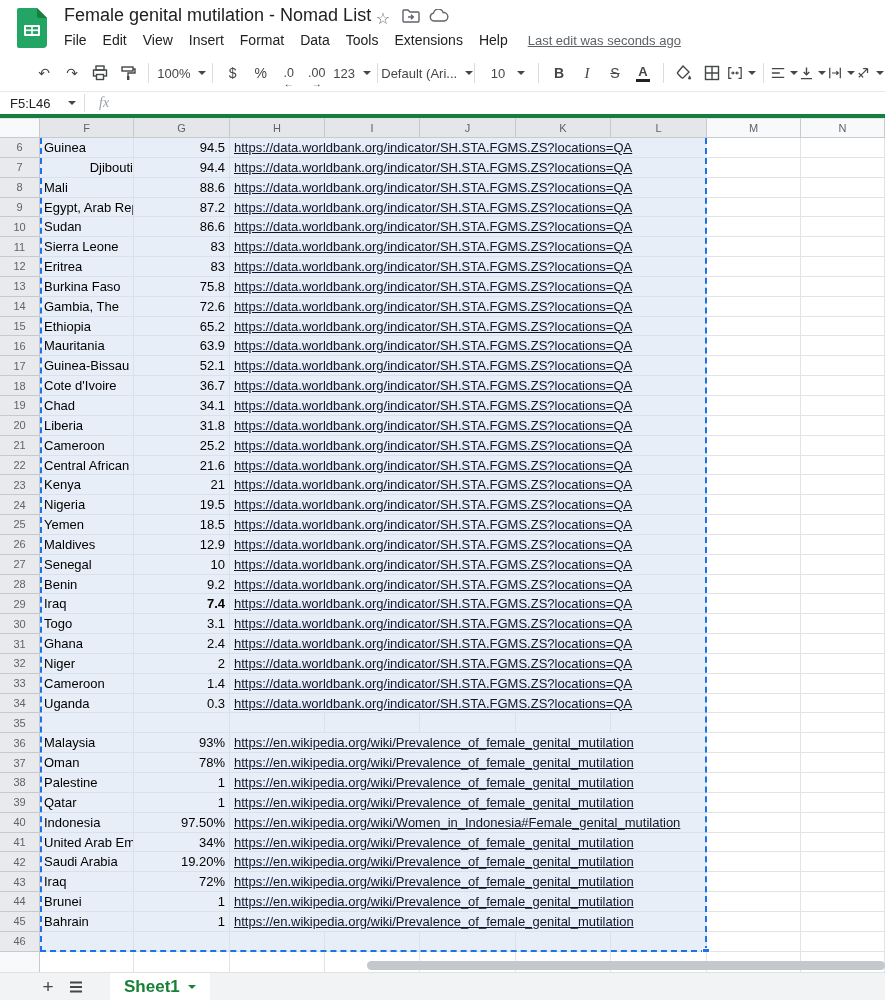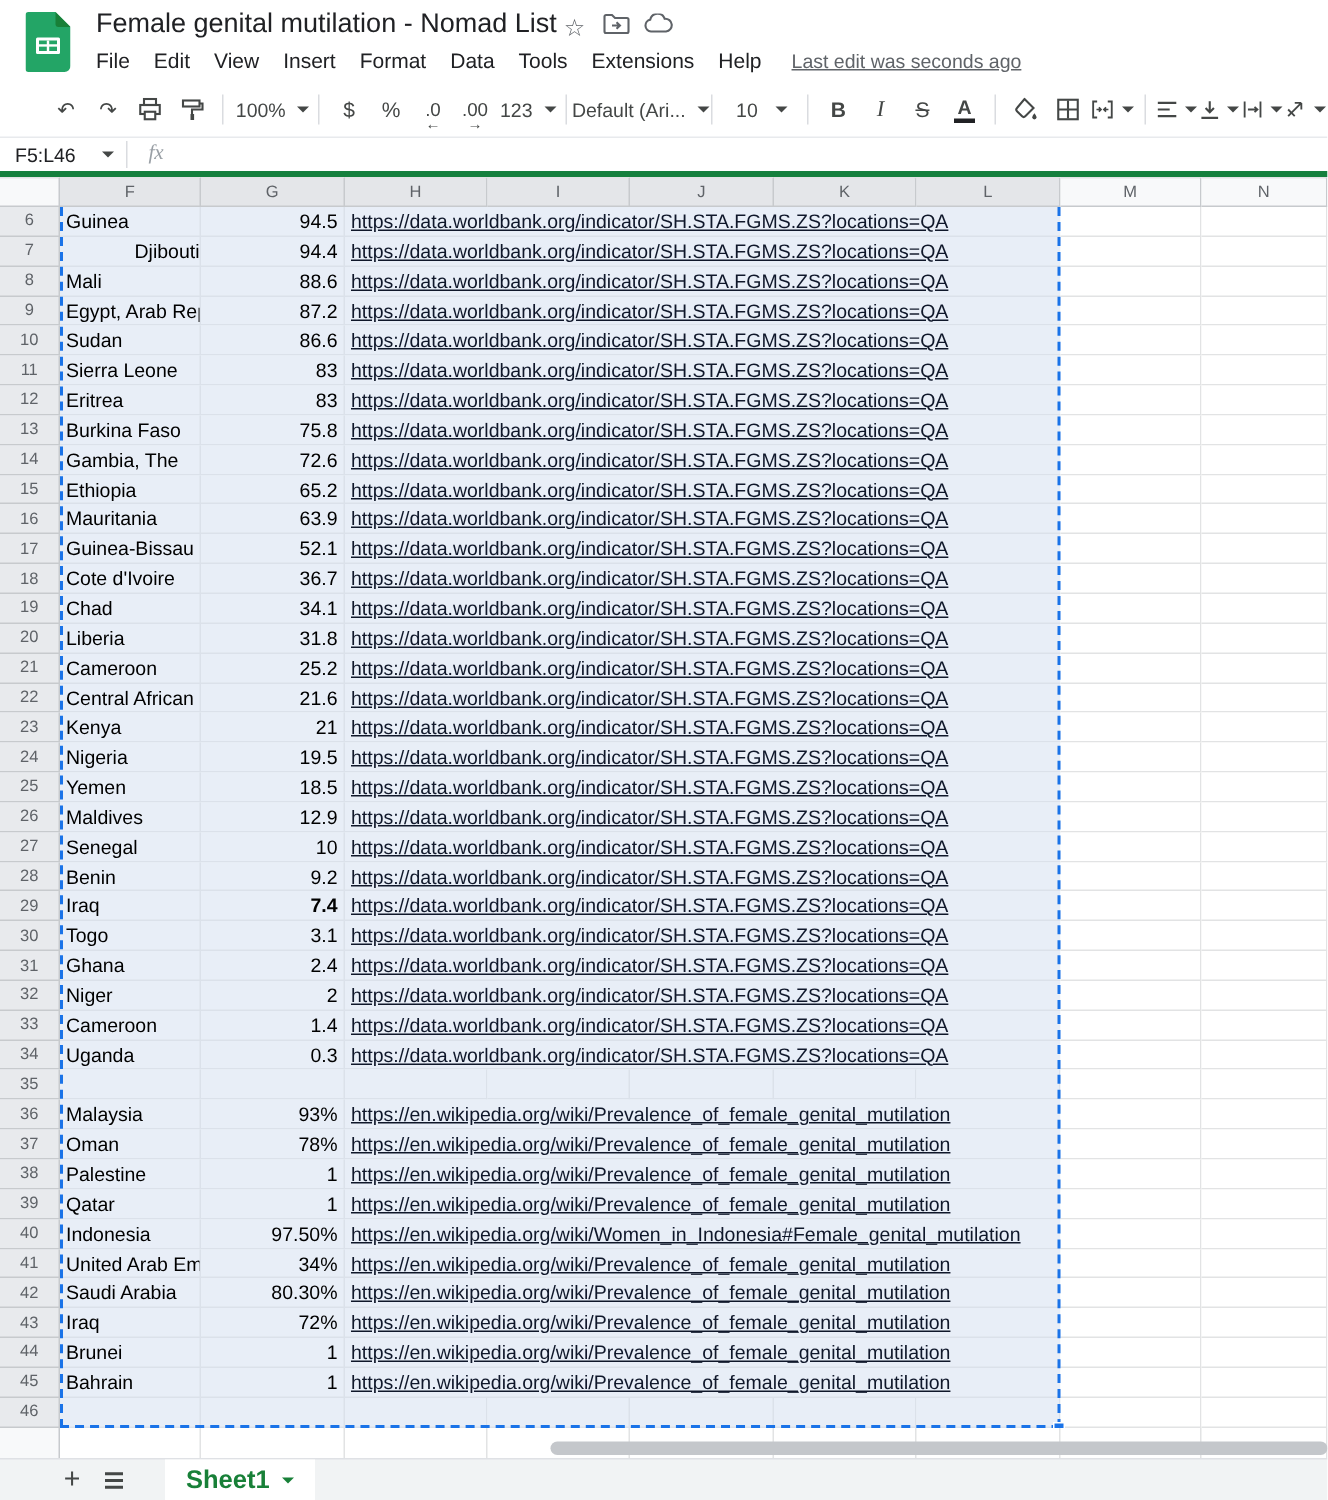--- a/index.html
+++ b/index.html
@@ -537,21 +537,21 @@
           <div class="row-h">41</div>
           <div class="cell txt" style="width: 94px;">United Arab Emi</div>
           <div class="cell num" style="width: 96px;">34%</div>
           <div class="cell span-link" style="width: 477px;"><a>https://en.wikipedia.org/wiki/Prevalence_of_female_genital_mutilation</a></div>
           <div class="cell white" style="width: 94px;"></div>
           <div class="cell white" style="width: 84px;"></div>
         </div>
         <div class="grid-row">
           <div class="row-h">42</div>
           <div class="cell txt" style="width: 94px;">Saudi Arabia</div>
-          <div class="cell num" style="width: 96px;">80.30%</div>
+          <div class="cell num" style="width: 96px;">19.20%</div>
           <div class="cell span-link" style="width: 477px;"><a>https://en.wikipedia.org/wiki/Prevalence_of_female_genital_mutilation</a></div>
           <div class="cell white" style="width: 94px;"></div>
           <div class="cell white" style="width: 84px;"></div>
         </div>
         <div class="grid-row">
           <div class="row-h">43</div>
           <div class="cell txt" style="width: 94px;">Iraq</div>
           <div class="cell num" style="width: 96px;">72%</div>
           <div class="cell span-link" style="width: 477px;"><a>https://en.wikipedia.org/wiki/Prevalence_of_female_genital_mutilation</a></div>
           <div class="cell white" style="width: 94px;"></div>

